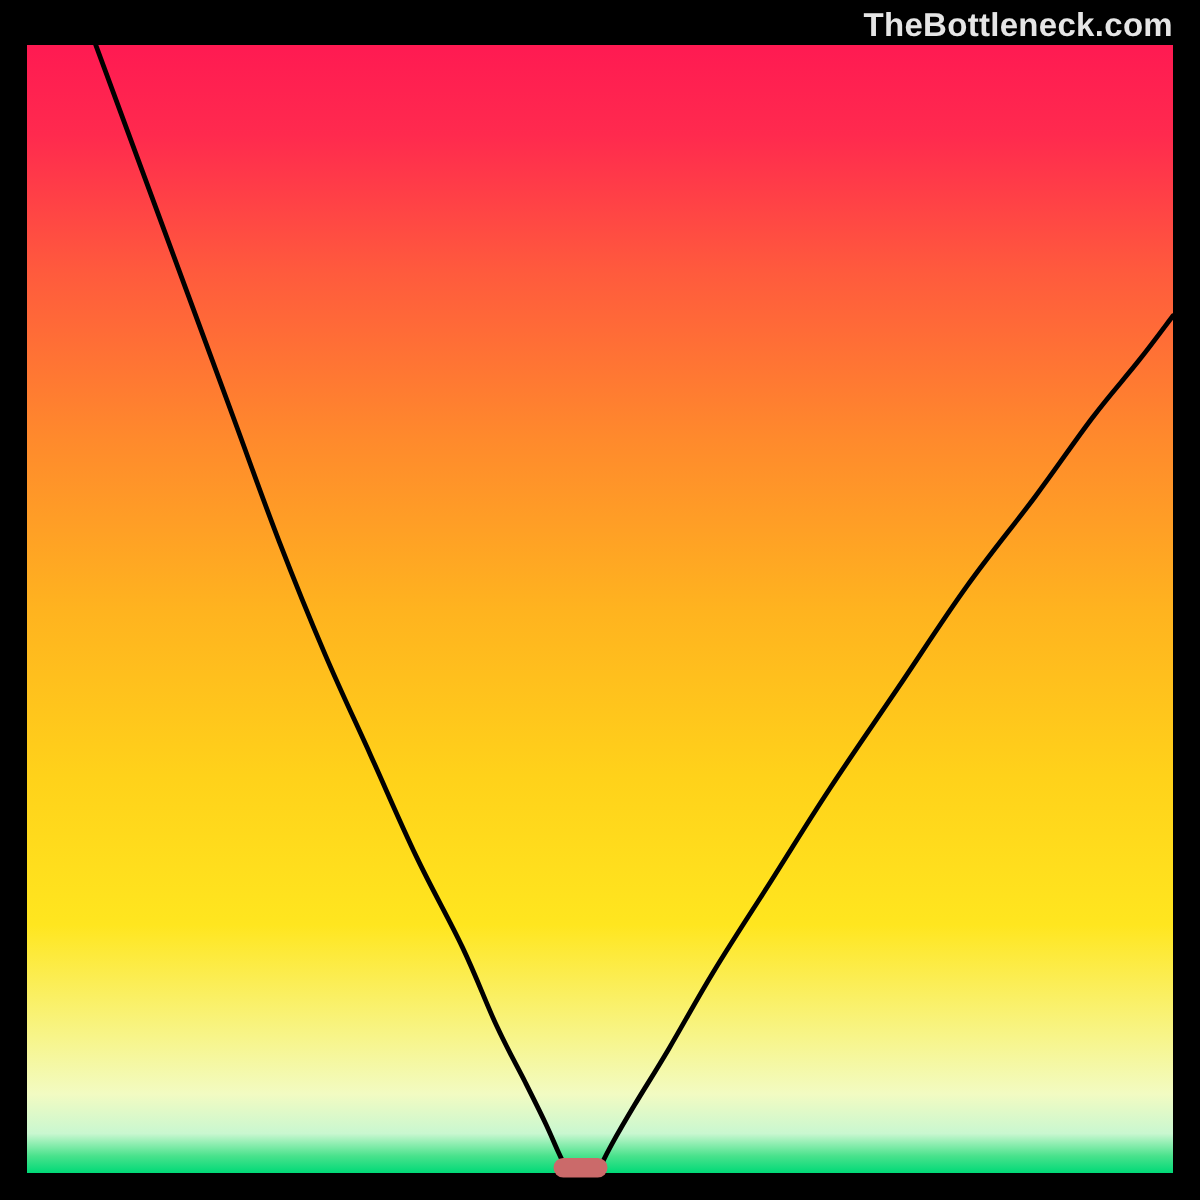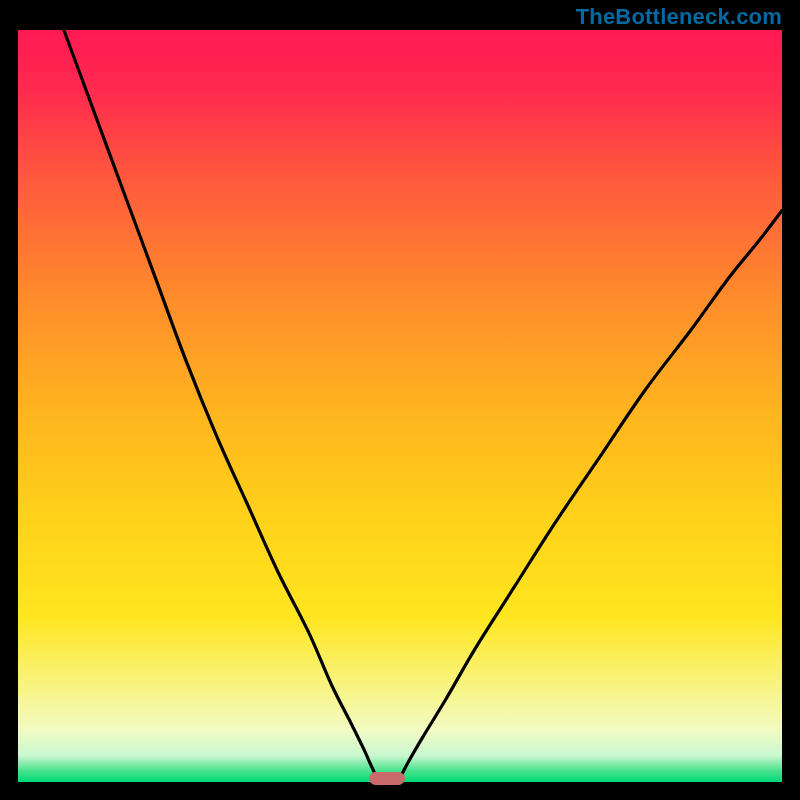--- a/index.html
+++ b/index.html
@@ -25,21 +25,21 @@
     width: 764px;
     height: 752px;
   }
   .watermark {
     position: absolute;
     top: 4px;
     right: 18px;
     font-family: Arial, Helvetica, sans-serif;
     font-size: 22px;
     font-weight: 600;
-    color: #0369a1;
+    color: #e5e5e5;
     letter-spacing: 0.2px;
   }
   .marker {
     position: absolute;
     width: 36px;
     height: 13px;
     border-radius: 7px;
     background: #cb6a6a;
   }
 </style>

